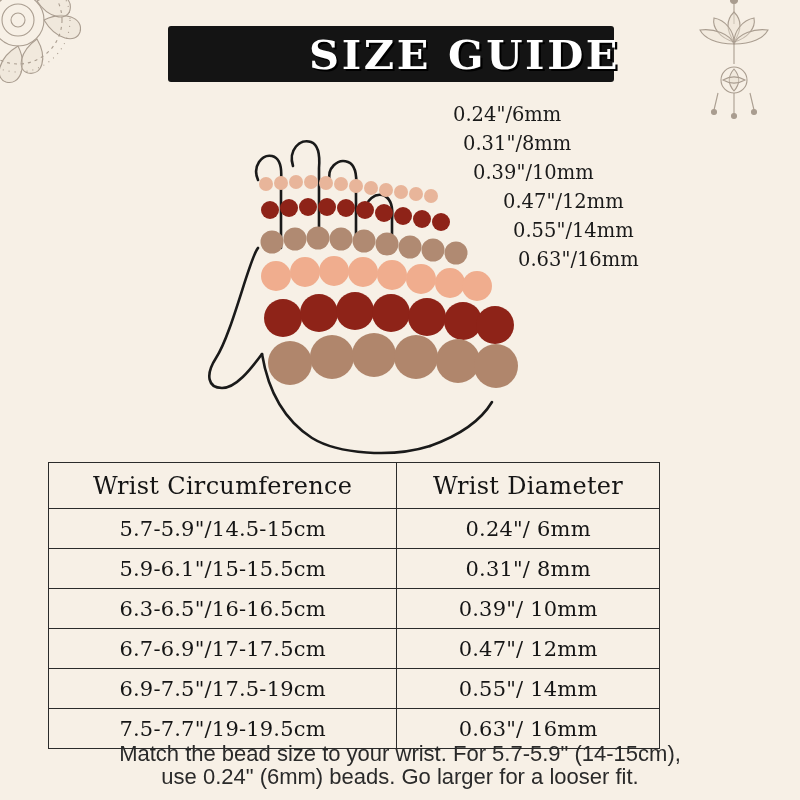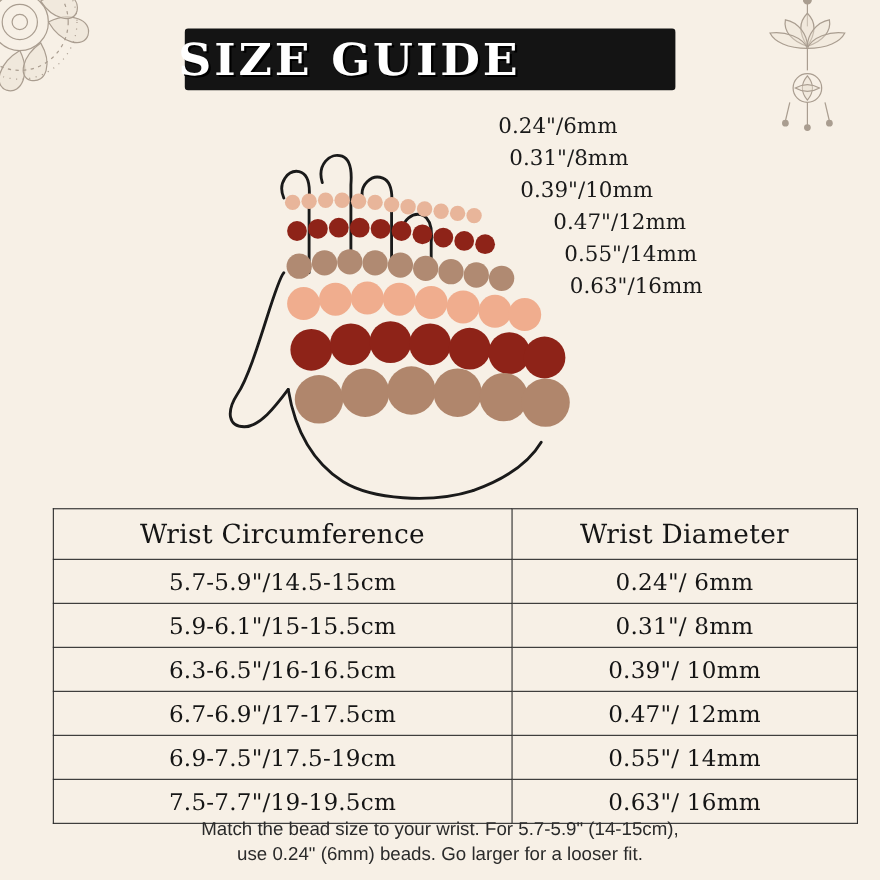--- a/index.html
+++ b/index.html
@@ -27,21 +27,21 @@
   .title-banner {
     position: absolute;
     left: 168px;
     top: 26px;
     width: 446px;
     height: 56px;
     background: #141414;
     border-radius: 3px;
     display: flex;
     align-items: center;
-    justify-content: flex-start;
+    justify-content: flex-end;
   }
   .title-banner .title-text {
     color: #ffffff;
     font-family: "DejaVu Serif", serif;
     font-weight: bold;
     font-size: 40px;
     letter-spacing: 2.5px;
     text-shadow: 2px 2px 0 #000;
     transform: scaleX(1.04);
   }
@@ -75,21 +75,21 @@
   .bead-label.i2 { margin-left: 28px; }
   .bead-label.i3 { margin-left: 58px; }
   .bead-label.i4 { margin-left: 68px; }
   .bead-label.i5 { margin-left: 73px; }
 
   
   .size-table {
     position: absolute;
     left: 48px;
     top: 462px;
-    width: 732px;
+    width: 612px;
     border-collapse: collapse;
     background: transparent;
   }
   .size-table th, .size-table td {
     border: 1px solid #2b2b2b;
     text-align: center;
     font-family: "DejaVu Serif", serif;
     color: #151515;
   }
   .size-table th {
@@ -107,21 +107,21 @@
   .size-table col.c2 { width: 43%; }
 
   
   .footer-note {
     position: absolute;
     left: 60px;
     top: 742px;
     width: 680px;
     text-align: center;
     font-family: "Liberation Sans", sans-serif;
-    font-size: 17px;
+    font-size: 22px;
     line-height: 23px;
     color: #2a2a2a;
   }
 </style>
 </head>
 <body>
 
 <div class="mandala tl">
   <svg width="170" height="170" viewBox="0 0 170 170">
     <g fill="none" stroke="#6b5a4a" stroke-width="1.1">

